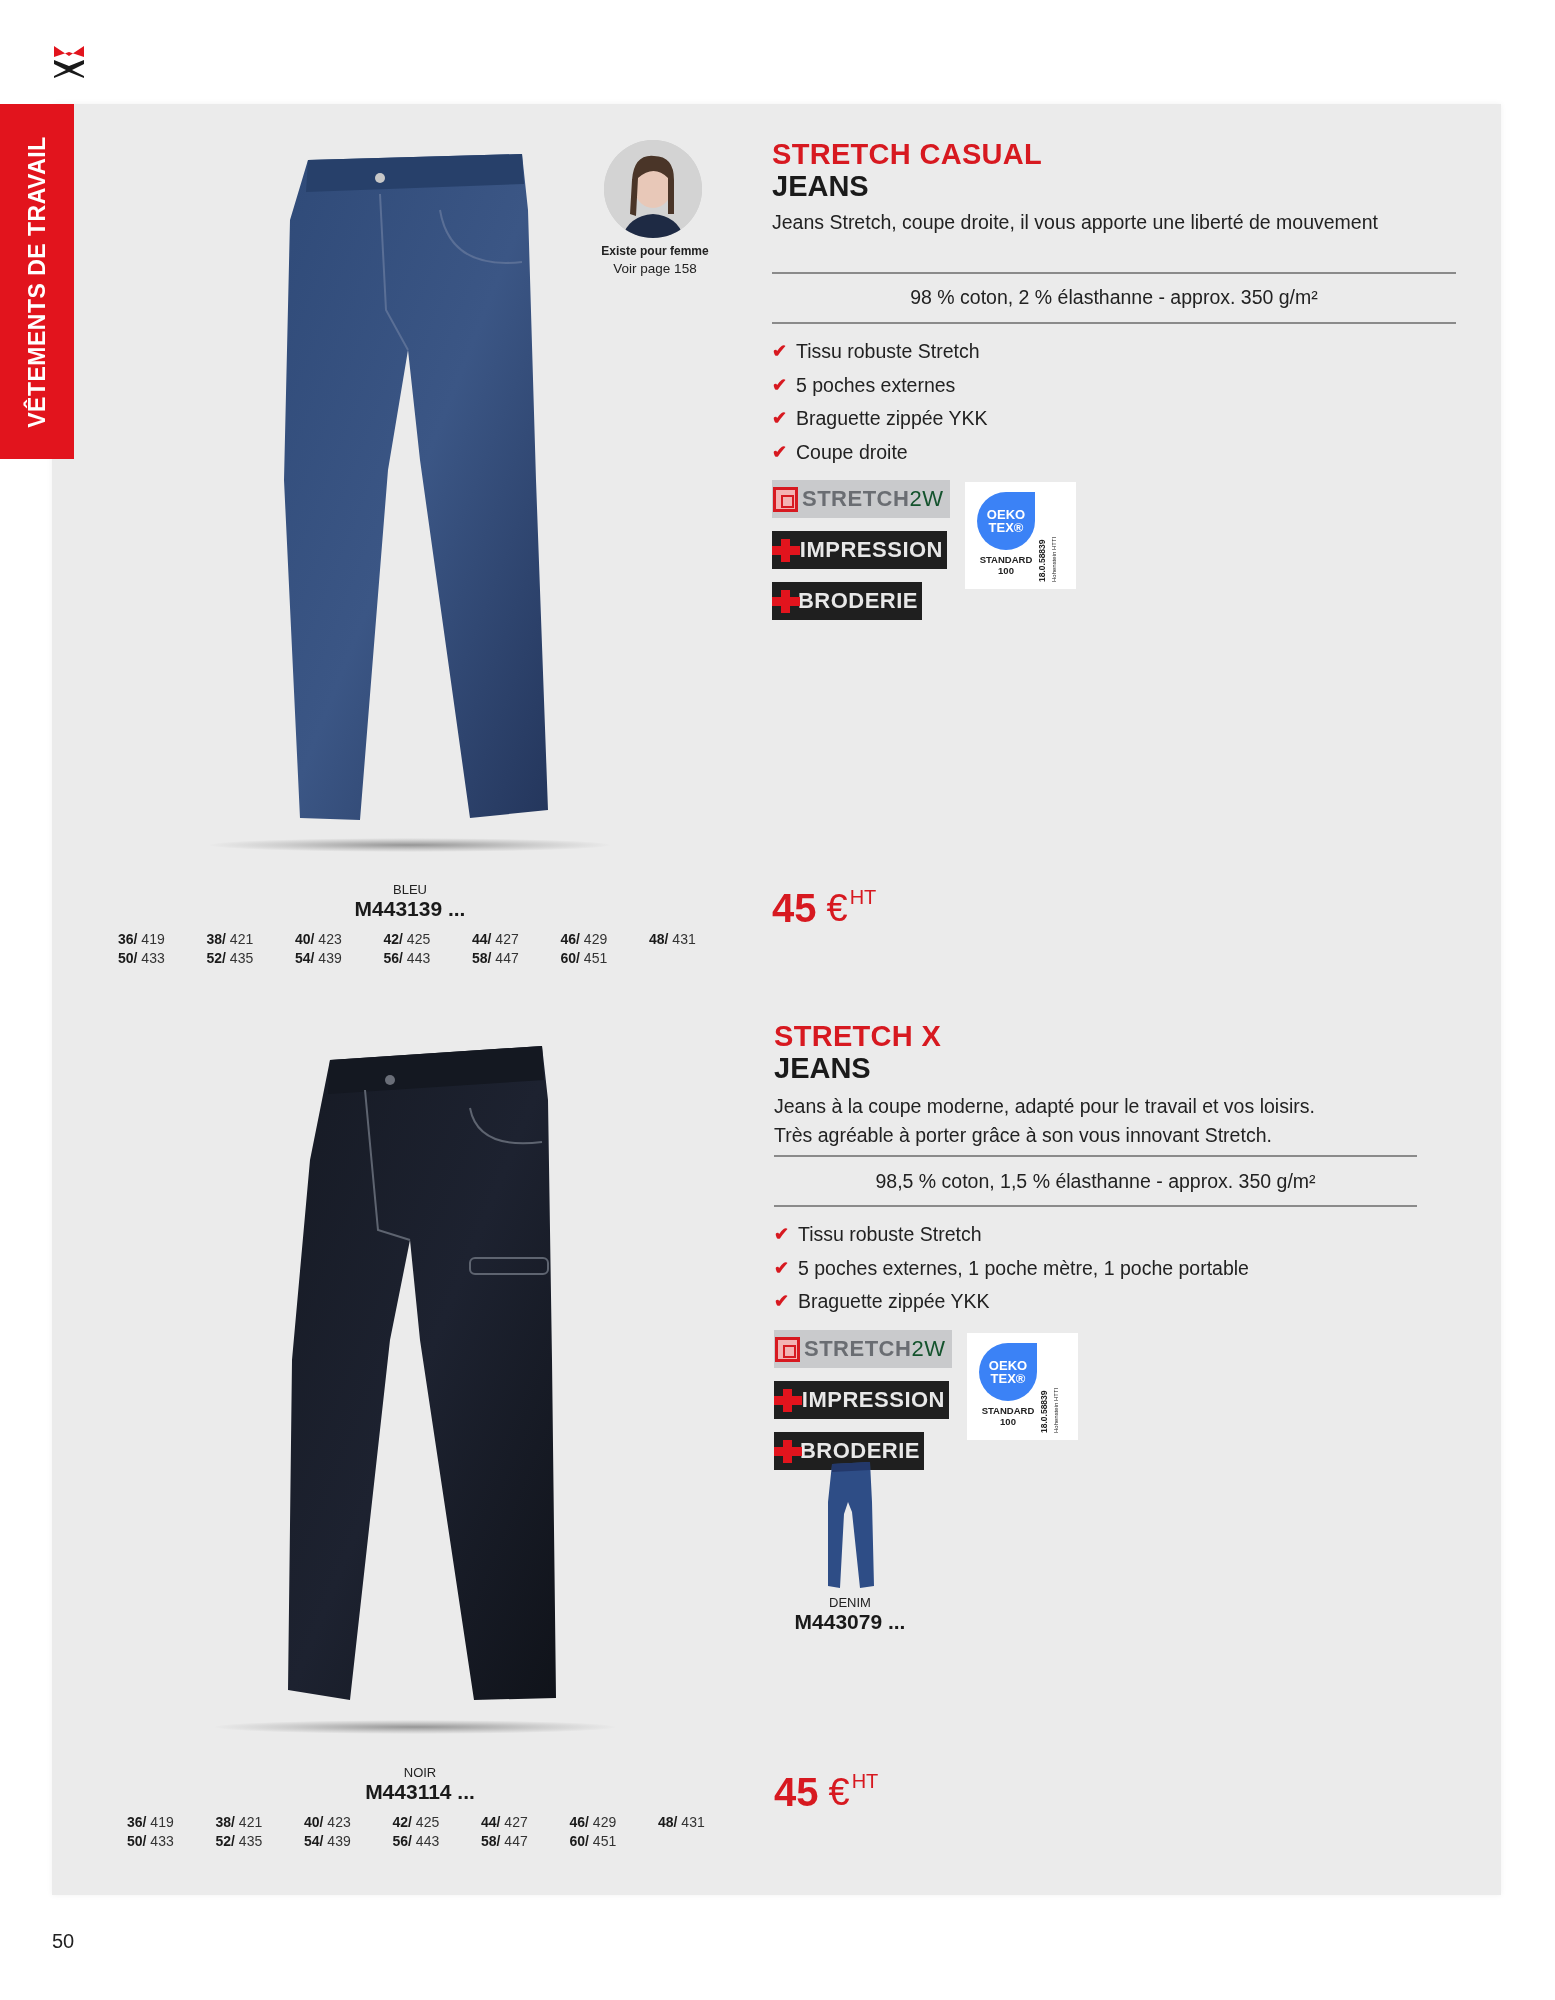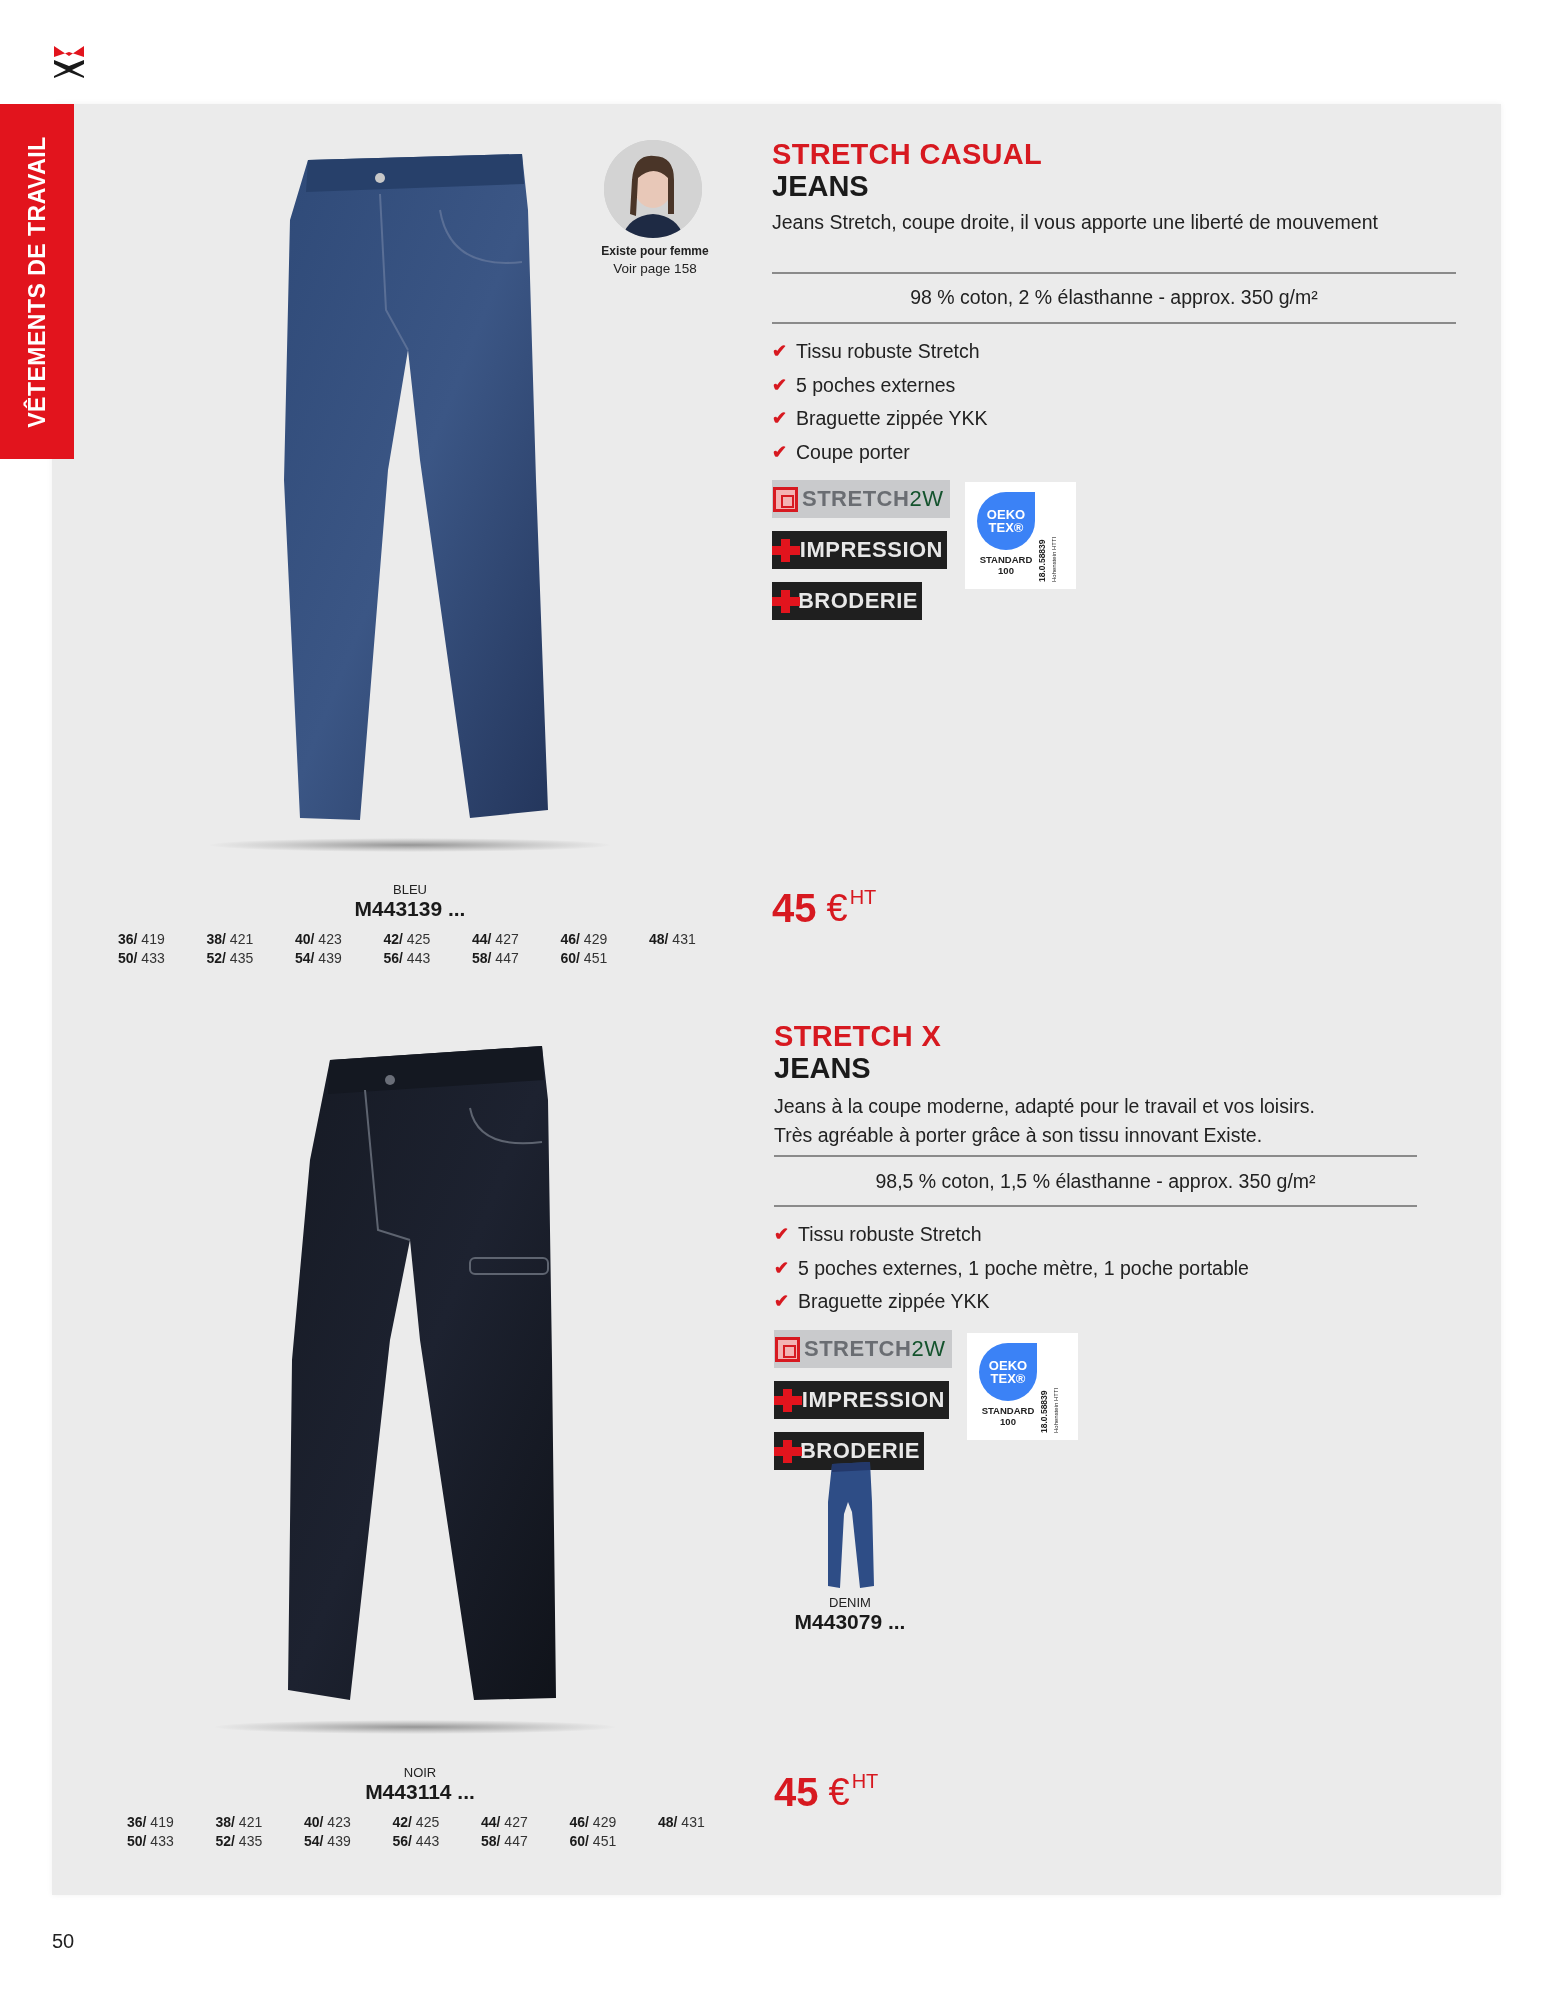--- a/index.html
+++ b/index.html
@@ -112,21 +112,21 @@
   <li>
       <span class="check">✔</span>
       <span>5 poches externes</span>
     </li>
   <li>
       <span class="check">✔</span>
       <span>Braguette zippée YKK</span>
     </li>
   <li>
       <span class="check">✔</span>
-      <span>Coupe porter</span>
+      <span>Coupe droite</span>
     </li>
 </ul>
 <div class="abs" style="left:772px; top:480px;">
   <div class="badge b-stretch" style="width:178px;">
     <span class="sq"></span>
       <span>STRETCH</span>
       <span class="two">2W</span>
   </div>
   <div class="badge b-dark" style="width:175px; margin-top:13px;">
     <span class="plus"></span>
@@ -192,21 +192,21 @@
   <rect x="190" y="218" width="78" height="16" rx="5" fill="none" stroke="#5e6470" stroke-width="2"></rect>
 </svg>
 <div class="abs shadow" style="left:215px; top:1720px; width:400px;"></div>
 
 <div class="abs" style="left:774px; top:1020px;">
   <div class="title-red">STRETCH X</div>
   <div class="title-black">JEANS</div>
 </div>
 <div class="abs desc" style="left:774px; top:1092px; width:720px;">
   <div>Jeans à la coupe moderne, adapté pour le travail et vos loisirs.</div>
-  <div>Très agréable à porter grâce à son tissu innovant Existe.</div>
+  <div>Très agréable à porter grâce à son vous innovant Stretch.</div>
 </div>
 <div class="abs rule" style="left:774px; top:1155px; width:643px;"></div>
 <div class="abs composition" style="left:774px; top:1170px; width:643px;">98,5 % coton, 1,5 % élasthanne - approx. 350 g/m²</div>
 <div class="abs rule" style="left:774px; top:1205px; width:643px;"></div>
 <ul class="abs features" style="left:774px; top:1218px;">
   <li>
       <span class="check">✔</span>
       <span>Tissu robuste Stretch</span>
     </li>
   <li>

